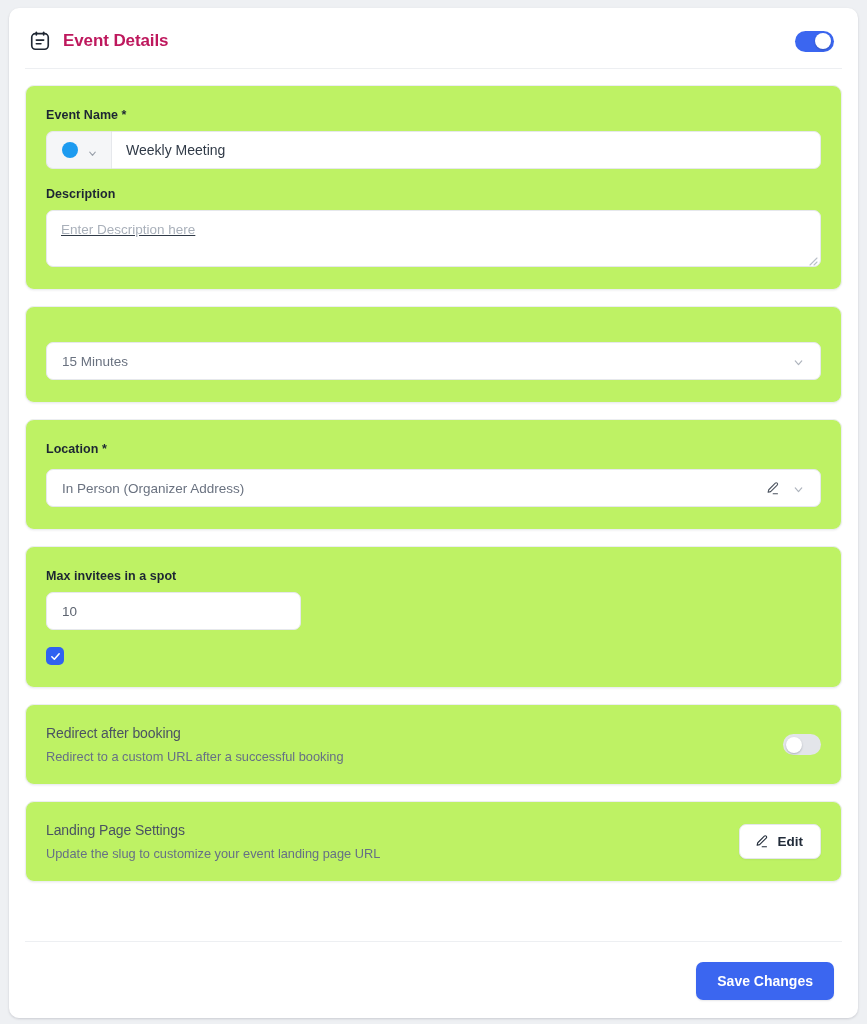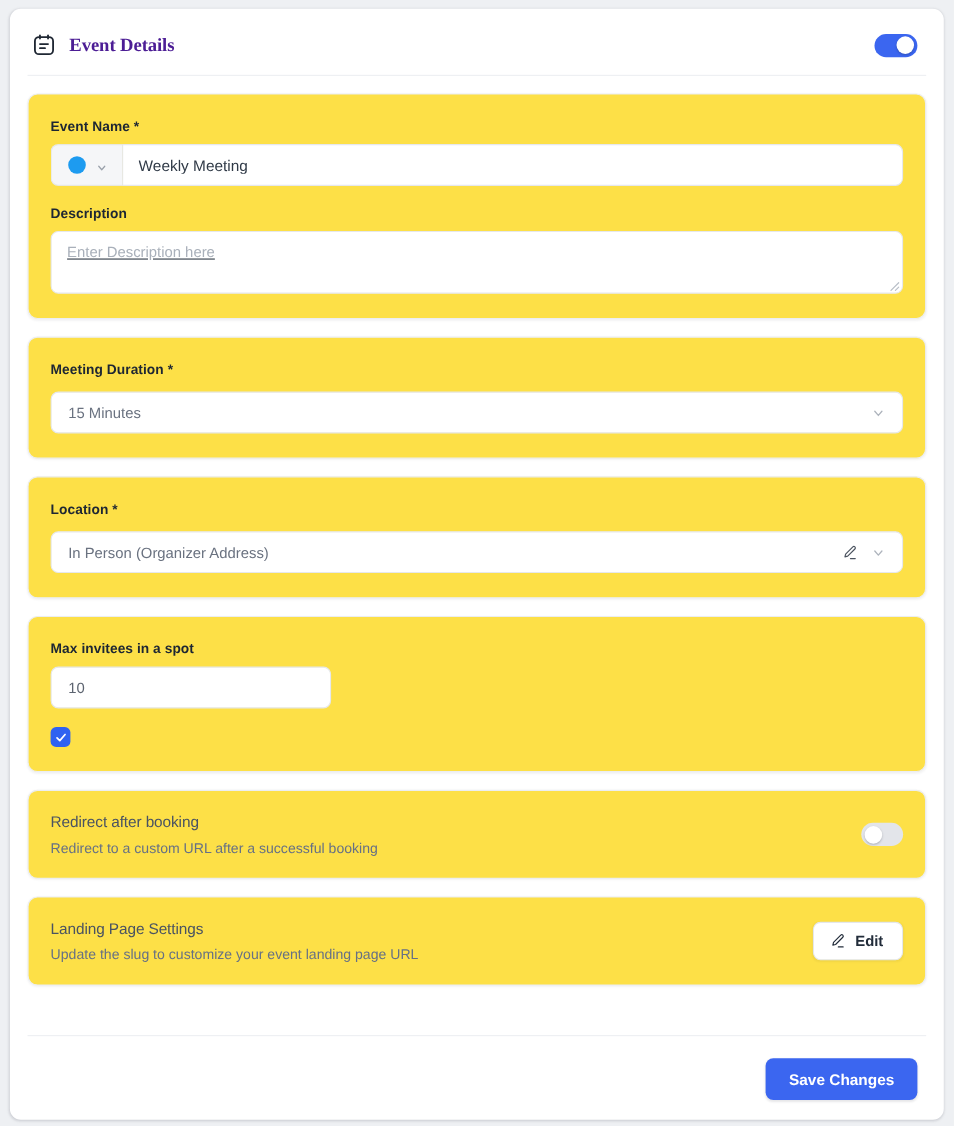--- a/index.html
+++ b/index.html
@@ -37,23 +37,22 @@
     display: flex;
     align-items: center;
     padding: 22px 24px 16px 20px;
     flex: 0 0 auto;
   }
   .header-left { display: flex; align-items: center; gap: 12px; }
   .header-icon { width: 22px; height: 22px; display:block; color:#1f2733; }
   .header-title {
     font-size: 17px;
     font-weight: 700;
-    color: #4c1d95;
+    color: #be185d;
     letter-spacing: -0.1px;
-    font-family: Liberation Serif, serif;
   }
   .header-spacer { flex: 1 1 auto; }
 
   
   .toggle {
     position: relative;
     width: 39px; height: 21px;
     border-radius: 999px;
     background: #3b66f0;
     flex: 0 0 auto;
@@ -76,21 +75,21 @@
   }
 
   .divider {
     height: 1px;
     background: #edeff2;
     margin: 0 16px;
   }
 
   
   .card {
-    background: #fde047;
+    background: #bef264;
     border: 1px solid #eceef1;
     border-radius: 9px;
     box-shadow: 0 1px 2px rgba(16,24,40,.05);
     padding: 22px 20px;
     margin-bottom: 16px;
   }
   .card.tight { padding: 20px 20px; }
 
   .field + .field { margin-top: 18px; }
 
@@ -318,21 +317,20 @@
               <svg viewBox="0 0 12 12" width="12" height="12" fill="none" stroke="currentColor" stroke-width="1.1" stroke-linecap="round">
                 <line x1="11" y1="4" x2="4" y2="11"></line>
                 <line x1="11" y1="8" x2="8" y2="11"></line>
               </svg>
             </span>
           </div>
         </div>
       </div>
 
       <div class="card">
-        <label class="field-label">Meeting Duration *</label>
         <div class="select-ctl">
           <span class="select-value">15 Minutes</span>
           <span class="select-icons">
             <span class="chev">
               <svg viewBox="0 0 24 24" fill="none" stroke="currentColor" stroke-width="2.2" stroke-linecap="round" stroke-linejoin="round" width="13" height="13">
                 <polyline points="6 9 12 16 18 9"></polyline>
               </svg>
             </span>
           </span>
         </div>

